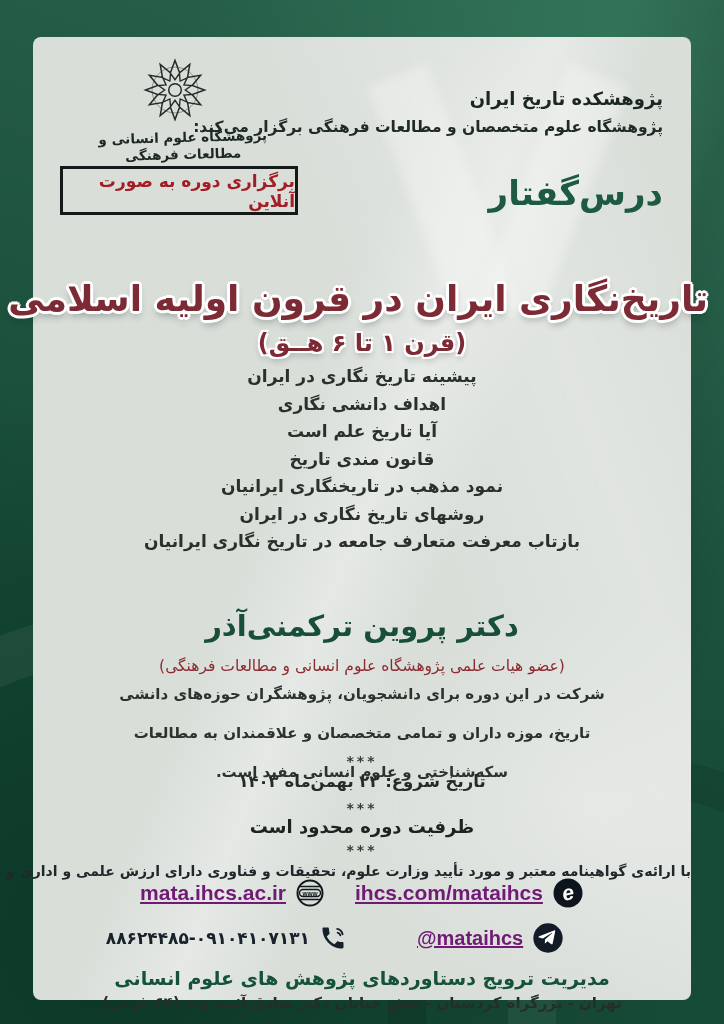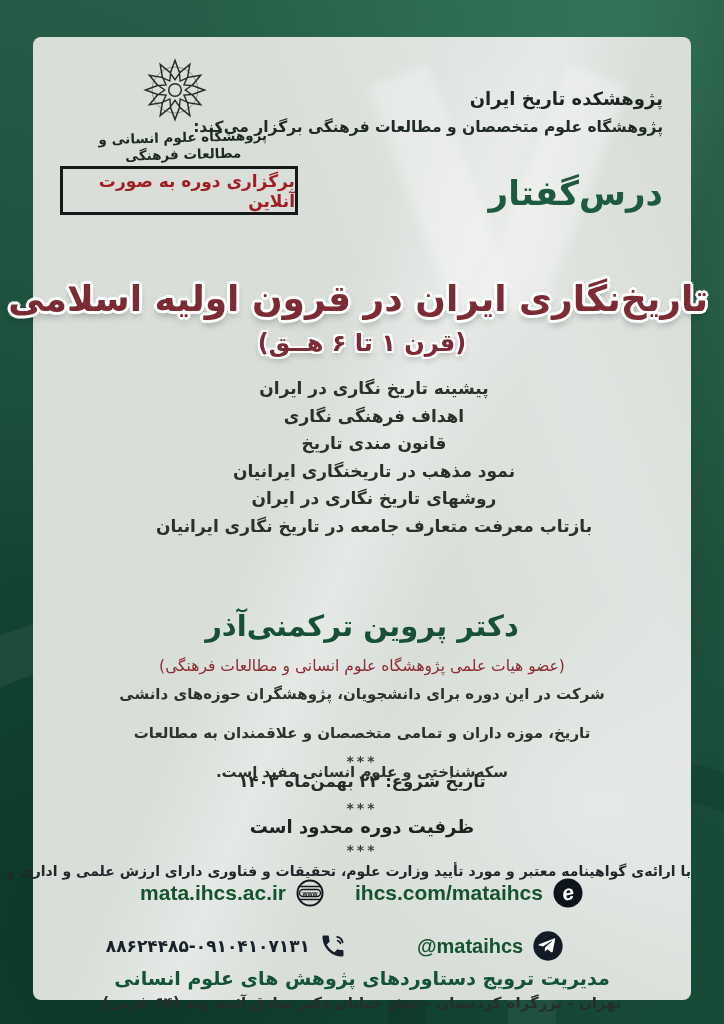--- a/index.html
+++ b/index.html
@@ -43,41 +43,41 @@
   .host-line{top:81px;right:28px;font-size:15.5px;font-weight:bold;color:#212b25;}
   .series-label{top:136px;right:28px;font-size:34px;font-weight:bold;color:#1d5a41;}
 
   
   .title{top:219px;font-size:36px;font-weight:bold;color:#7c2b35;margin:17px;line-height:52px;white-space:nowrap;
     text-shadow:-2px -2px 0 #fff,2px -2px 0 #fff,-2px 2px 0 #fff,2px 2px 0 #fff,0 -3px 0 #fff,0 3px 0 #fff,-3px 0 0 #fff,3px 0 0 #fff,0 5px 7px rgba(30,40,35,.35);}
   .subtitle{top:276px;font-size:24px;font-weight:bold;color:#7c2b35;
     text-shadow:-2px -2px 0 #fff,2px -2px 0 #fff,-2px 2px 0 #fff,2px 2px 0 #fff,0 4px 6px rgba(30,40,35,.3);}
 
   
-  .topics{top:326px;margin:12px;padding:0;list-style:none;}
+  .topics{top:326px;margin:0;padding:0;list-style:none;}
   .topics li{font-size:17px;font-weight:bold;color:#29312b;line-height:27.5px;}
 
   .speaker{top:556px;font-size:29px;font-weight:bold;color:#174f39;}
   .affiliation{top:604px;font-size:15.5px;font-weight:normal;color:#8c2b31;}
 
   .audience{top:638px;left:69px;width:520px;text-align:center;margin:0;
     font-size:15px;font-weight:bold;color:#2b332d;line-height:39px;}
   .sep{font-size:14px;font-weight:bold;letter-spacing:3px;color:#343c36;}
   .sep1{top:700px;} .sep2{top:747px;} .sep3{top:789px;}
   .date{top:719px;font-size:16.5px;font-weight:bold;color:#242c27;}
   .capacity{top:763px;font-size:18px;font-weight:bold;color:#1c2420;}
   .certificate{top:810px;font-size:14px;font-weight:bold;color:#20282b;white-space:nowrap;}
 
   .links-row{top:840px;left:0;width:658px;display:flex;align-items:center;justify-content:center;}
-  .latin{font-family:"Liberation Sans","DejaVu Sans",sans-serif;font-weight:bold;color:#14532d;}
+  .latin{font-family:"Liberation Sans","DejaVu Sans",sans-serif;font-weight:bold;color:#701a75;text-decoration:underline;}
   .site{font-size:21px;}
   .eitaa-txt{font-size:21px;margin-left:30px;}
   .links-row svg{margin-left:9px;}
 
-  .contact-row{top:885px;left:0;width:604px;display:flex;align-items:center;justify-content:center;margin-top:8px;}
+  .contact-row{top:885px;left:0;width:604px;display:flex;align-items:center;justify-content:center;}
   .phones{font-size:17px;font-weight:bold;color:#18222a;}
   .tg{font-size:20px;margin-left:70px;}
   .contact-row svg{margin-left:9px;}
 
   .department{top:914px;font-size:19px;font-weight:bold;color:#14523a;}
   .address{top:941px;font-size:15px;font-weight:bold;color:#262e29;}
 </style>
 </head>
 <body>
 
@@ -107,21 +107,22 @@
     <div class="abs org-line">پژوهشکده تاریخ ایران</div>
     <div class="abs host-line">پژوهشگاه علوم متخصصان و مطالعات فرهنگی برگزار می‌کند:</div>
     <div class="abs series-label">درس‌گفتار</div>
 
     <h1 class="abs ctr title">تاریخ‌نگاری ایران در قرون اولیه اسلامی</h1>
     <div class="abs ctr subtitle">(قرن ۱ تا ۶ هــق)</div>
 
     <ul class="abs ctr topics">
 
     <li>پیشینه تاریخ نگاری در ایران</li>
-        <li>اهداف فرهنگی نگاری</li>
+        <li>اهداف دانشی نگاری</li>
+        <li>آیا تاریخ علم است</li>
         <li>قانون مندی تاریخ</li>
         <li>نمود مذهب در تاریخنگاری ایرانیان</li>
         <li>روشهای تاریخ نگاری در ایران</li>
         <li>بازتاب معرفت متعارف جامعه در تاریخ نگاری ایرانیان</li>
       </ul>
 
     <div class="abs ctr speaker">دکتر پروین ترکمنی‌آذر</div>
     <div class="abs ctr affiliation">(عضو هیات علمی پژوهشگاه علوم انسانی و مطالعات فرهنگی)</div>
 
     <p class="abs audience">شرکت در این دوره برای دانشجویان، پژوهشگران حوزه‌های دانشی تاریخ، موزه داران و تمامی متخصصان و علاقمندان به مطالعات سکه‌شناختی و علوم انسانی مفید است.</p>

